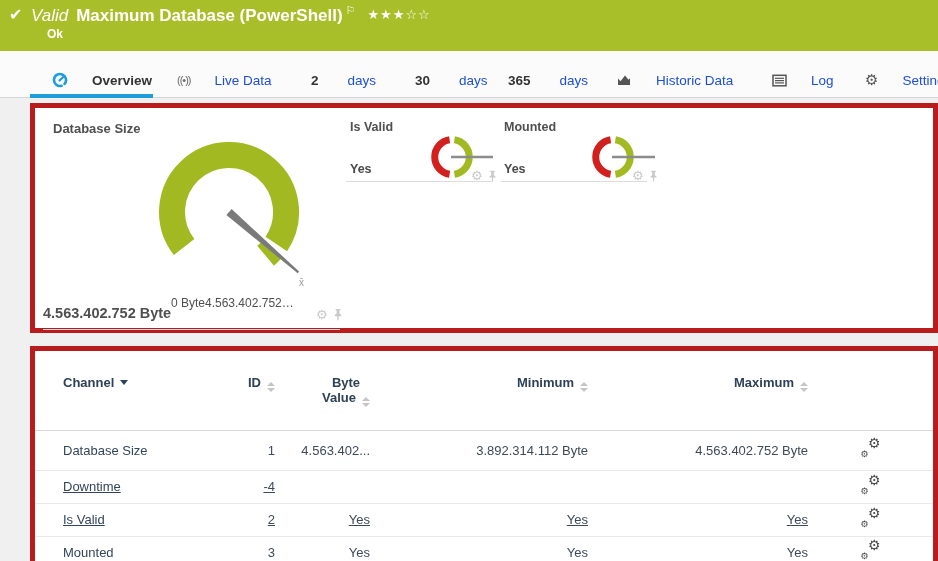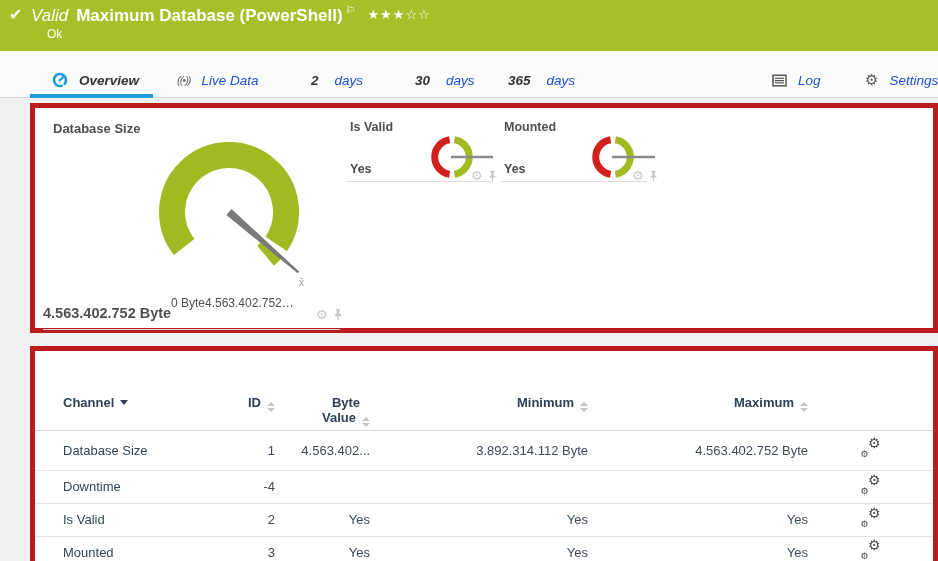--- a/index.html
+++ b/index.html
@@ -7,25 +7,25 @@
   .screen { position:relative; width:938px; height:561px; background:#f0f0f0; overflow:hidden; }
 
   
   .topbar { position:absolute; top:0; left:0; width:938px; height:51px; background:#a9bf2a; color:#fff; }
   .check { position:absolute; left:9px; top:5px; font-size:16px; font-weight:bold; }
   .titlerow { position:absolute; left:31px; top:4px; white-space:nowrap; }
   .kind { font-size:17px; font-style:italic; margin-right:8px; }
   .h-title { font-size:17px; font-weight:700; }
   .flag { font-size:11px; vertical-align:7px; margin-left:3px; }
   .stars { font-size:13px; vertical-align:2px; margin-left:12px; letter-spacing:1px; }
-  .status-txt { position:absolute; left:47px; top:27px; font-size:12px; font-weight:400; }
+  .status-txt { position:absolute; left:47px; top:27px; font-size:12px; font-weight:700; }
 
   
   .tabbar { position:absolute; top:51px; left:0; width:938px; height:47px; background:#fbfbfb; border-bottom:1px solid #d6d6d6; }
-  .tab { position:absolute; top:15px; height:28px; display:flex; align-items:center; gap:11px; font-size:13.5px; color:#3f3f3f; cursor:pointer; white-space:nowrap;font-style:italic; }
+  .tab { position:absolute; top:15px; height:28px; display:flex; align-items:center; gap:24px; font-size:13.5px; color:#3f3f3f; cursor:pointer; white-space:nowrap; }
   .tab .tnum { font-weight:700; color:#333; margin-right:5px; }
   .tab .tlabel { color:#1d4ed8; }
   .tab.active .tlabel { color:#333; font-weight:700; }
   .t-broadcast { font-size:11px; color:#6b6b6b; letter-spacing:-1px; }
   .t-gearglyph { font-size:15px; color:#555; }
   .underline { position:absolute; left:30px; top:43px; width:123px; height:4px; background:#1f9ddb; }
 
   
   .card { position:absolute; left:30px; width:908px; background:#fff; border:5px solid #b91c1c; }
   .card-gauges { top:103px; height:230px; }
@@ -37,26 +37,26 @@
   .gvalue-main { position:absolute; left:8px; top:197px; font-size:14.5px; font-weight:700; color:#4f4f4f; }
   .scale { position:absolute; top:188px; font-size:12px; color:#4f4f4f; }
   .gvalue-small { position:absolute; font-size:12.5px; font-weight:700; color:#494949; }
   .tile-border { position:absolute; height:1px; background:#dcdcdc; }
   .tile-tools { position:absolute; display:flex; gap:5px; align-items:center; color:#c9c9c9; cursor:pointer; }
   .tool-gear { font-size:13px; color:#c9c9c9; line-height:1; }
   .gsvg { position:absolute; }
 
   
   .card-table table { width:100%; border-collapse:collapse; table-layout:fixed; }
-  .card-table th { font-size:13px; font-weight:700; color:#2f4158; text-align:right; vertical-align:top; padding-top:44px; height:79px; border-bottom:1px solid #d8d8d8; }
+  .card-table th { font-size:13px; font-weight:700; color:#2f4158; text-align:right; vertical-align:top; padding-top:24px; height:79px; border-bottom:1px solid #d8d8d8; }
   .card-table th.ch { text-align:left; padding-left:28px; }
   .card-table td { font-size:13px; color:#3e4a59; text-align:right; border-bottom:1px solid #e9e9e9; }
   .card-table td.ch { text-align:left; padding-left:28px; color:#33455c; cursor:pointer; }
   .card-table td.set { text-align:center; }
-  tr.r1 td { height:40px; } tr.r2 td, tr.r3 td { height:33px; } tr.r4 td { height:32px; }
+  tr.r1 td { height:40px; } tr.r2 td, tr.r3 td { height:33px;text-decoration:underline; } tr.r4 td { height:32px; }
   .hdr-inner { display:inline-block; text-align:center; line-height:15px; }
   .sort { display:inline-flex; flex-direction:column; gap:2px; margin-left:6px; vertical-align:1px; }
   .sort i { width:0; height:0; border-left:4px solid transparent; border-right:4px solid transparent; }
   .sort .up { border-bottom:4px solid #c5c5c5; }
   .sort .down { border-top:4px solid #c5c5c5; }
   .sorted-arrow { display:inline-block; width:0; height:0; border-left:4.5px solid transparent; border-right:4.5px solid transparent; border-top:5px solid #2f4158; margin-left:6px; vertical-align:2px; }
   .chset { position:relative; display:inline-block; width:20px; height:17px; cursor:pointer; }
   .chset .gbig { position:absolute; right:0; top:-4px; font-size:14px; color:#4a4a4a; line-height:1; }
   .chset .gsmall { position:absolute; left:0; bottom:-2px; font-size:9px; color:#4a4a4a; line-height:1; }
 </style>
@@ -89,20 +89,26 @@
       <span class="tnum">2</span>
         <span class="tlabel">days</span>
     </div>
     <div class="tab" style="left:415px">
       <span class="tnum">30</span>
         <span class="tlabel">days</span>
     </div>
     <div class="tab" style="left:508px">
       <span class="tnum">365</span>
         <span class="tlabel">days</span>
+    </div>
+    <div class="tab" style="left:616px">
+      <svg width="16" height="14" viewBox="0 0 16 14">
+        <path d="M2 12 V5.5 l2.5 2.7 L9 2.6 l3.5 4.2 L14 5.2 V12 Z" fill="#555"></path>
+      </svg>
+      <span class="tlabel">Historic Data</span>
     </div>
     <div class="tab" style="left:772px">
       <svg width="15" height="13" viewBox="0 0 15 13">
         <rect x="1" y="1.3" width="13" height="10.5" fill="none" stroke="#555" stroke-width="1.5"></rect>
         <line x1="3" y1="4.3" x2="12" y2="4.3" stroke="#555" stroke-width="1.2"></line>
         <line x1="3" y1="6.6" x2="12" y2="6.6" stroke="#555" stroke-width="1.2"></line>
         <line x1="3" y1="8.9" x2="12" y2="8.9" stroke="#555" stroke-width="1.2"></line>
       </svg>
       <span class="tlabel">Log</span>
     </div>

